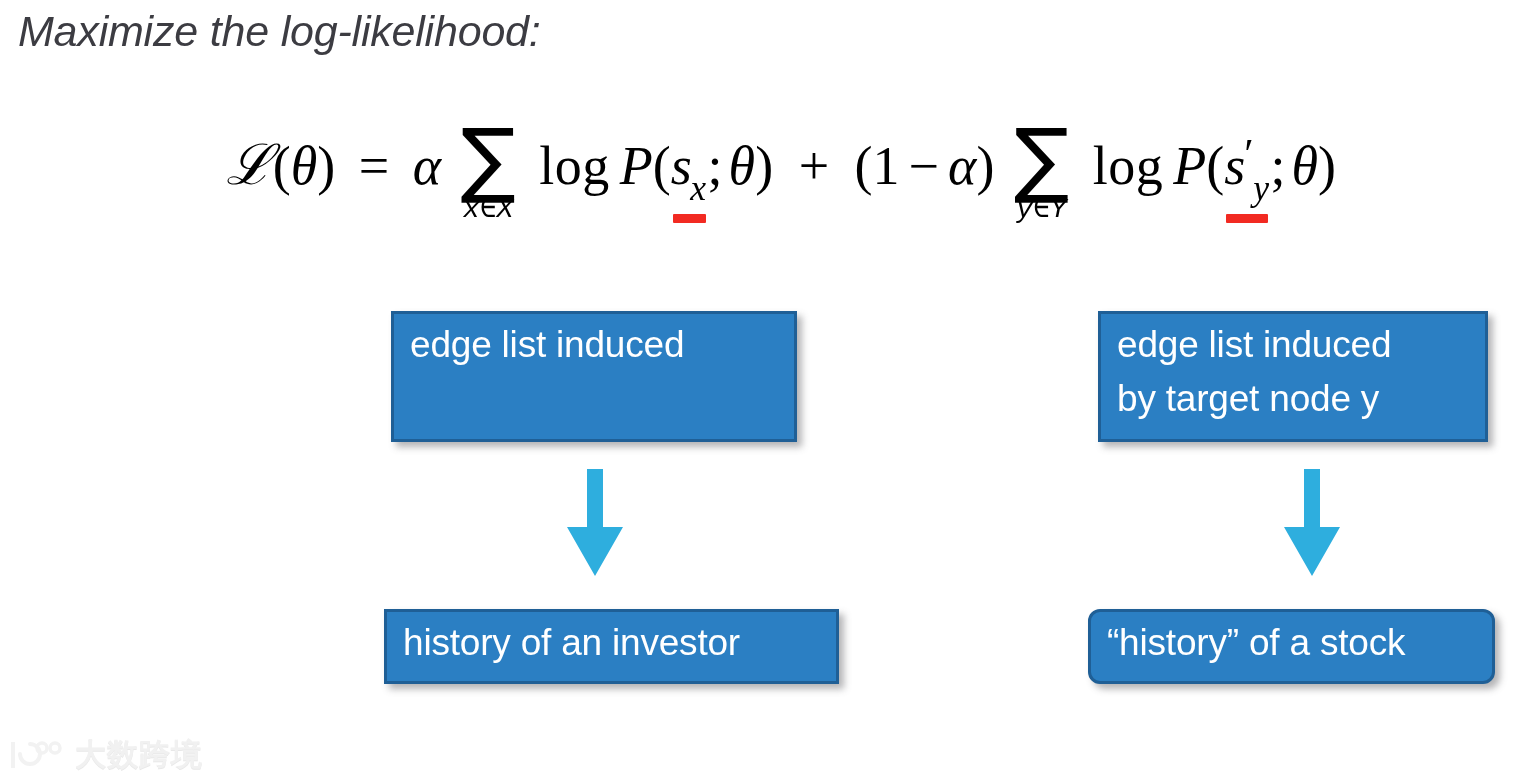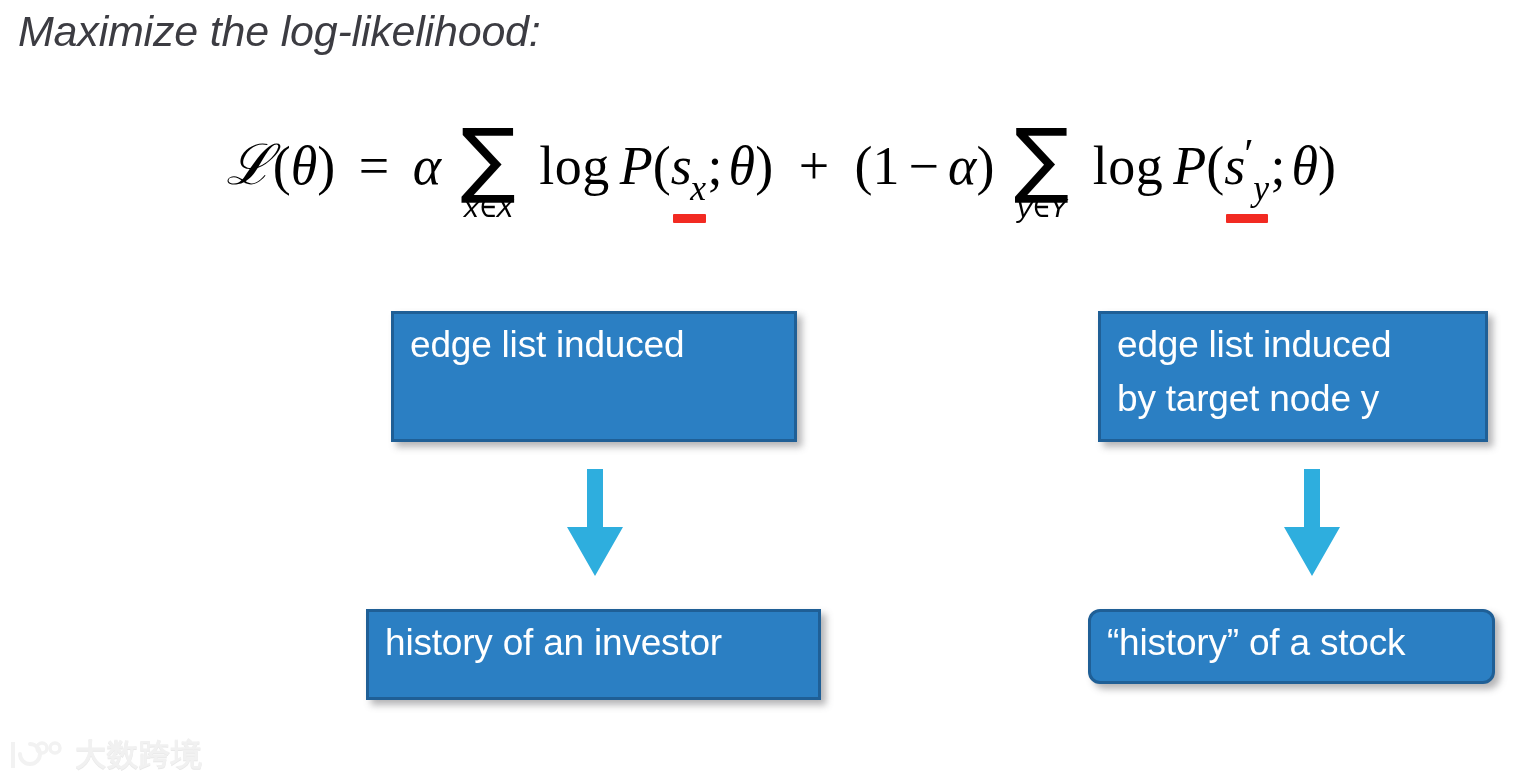--- a/index.html
+++ b/index.html
@@ -135,21 +135,21 @@
     display: flex;
     align-items: flex-start;
     box-shadow: 5px 5px 7px rgba(90, 90, 95, 0.45);
     padding: 4px 14px 4px 16px;
   }
   .callout .line { display: block; }
   .callout-text { display: block; }
 
   #box-edge-source { left: 391px; top: 311px; width: 406px; height: 131px; }
   #box-edge-target { left: 1098px; top: 311px; width: 390px; height: 131px; }
-  #box-history-investor { left: 366px; top: 609px; width: 455px; height: 91px; }
+  #box-history-investor { left: 384px; top: 609px; width: 455px; height: 75px; }
   #box-history-stock    { left: 1088px; top: 609px; width: 407px; height: 75px; border-radius: 12px; }
 
   
   .down-arrow {
     position: absolute;
     width: 58px;
     height: 108px;
   }
   #arrow-left  { left: 566px; top: 469px; }
   #arrow-right { left: 1283px; top: 469px; }

